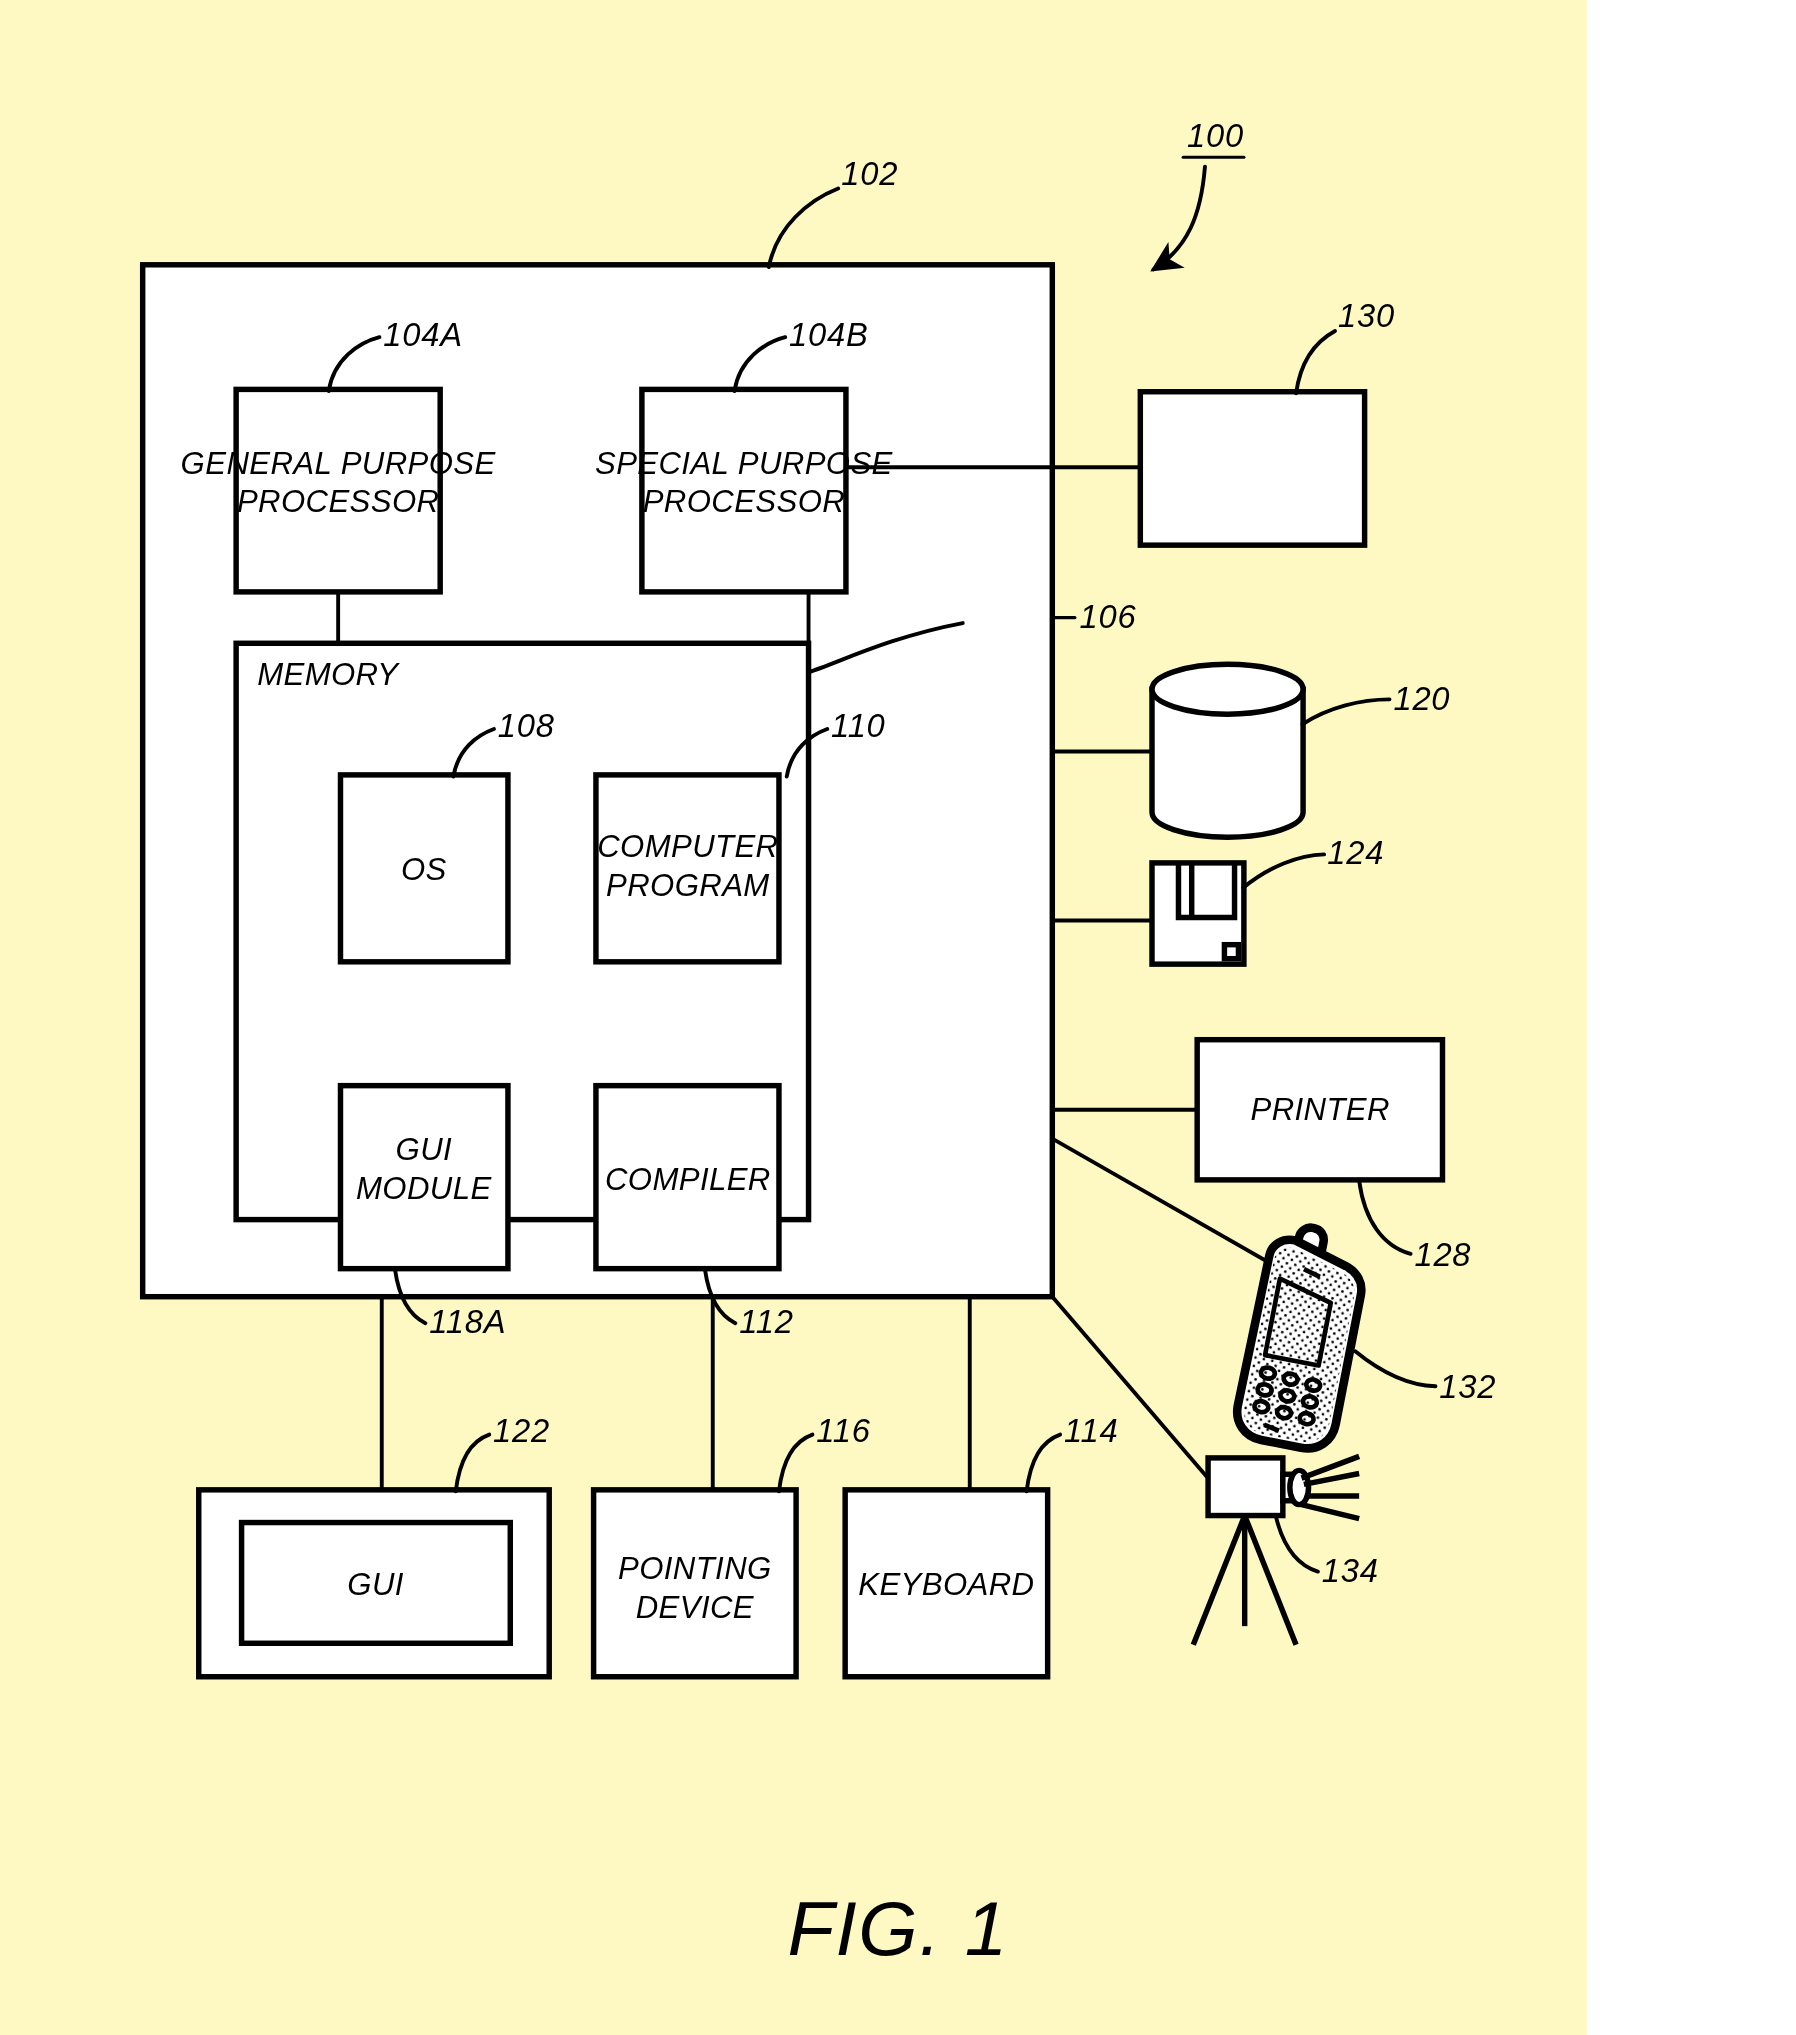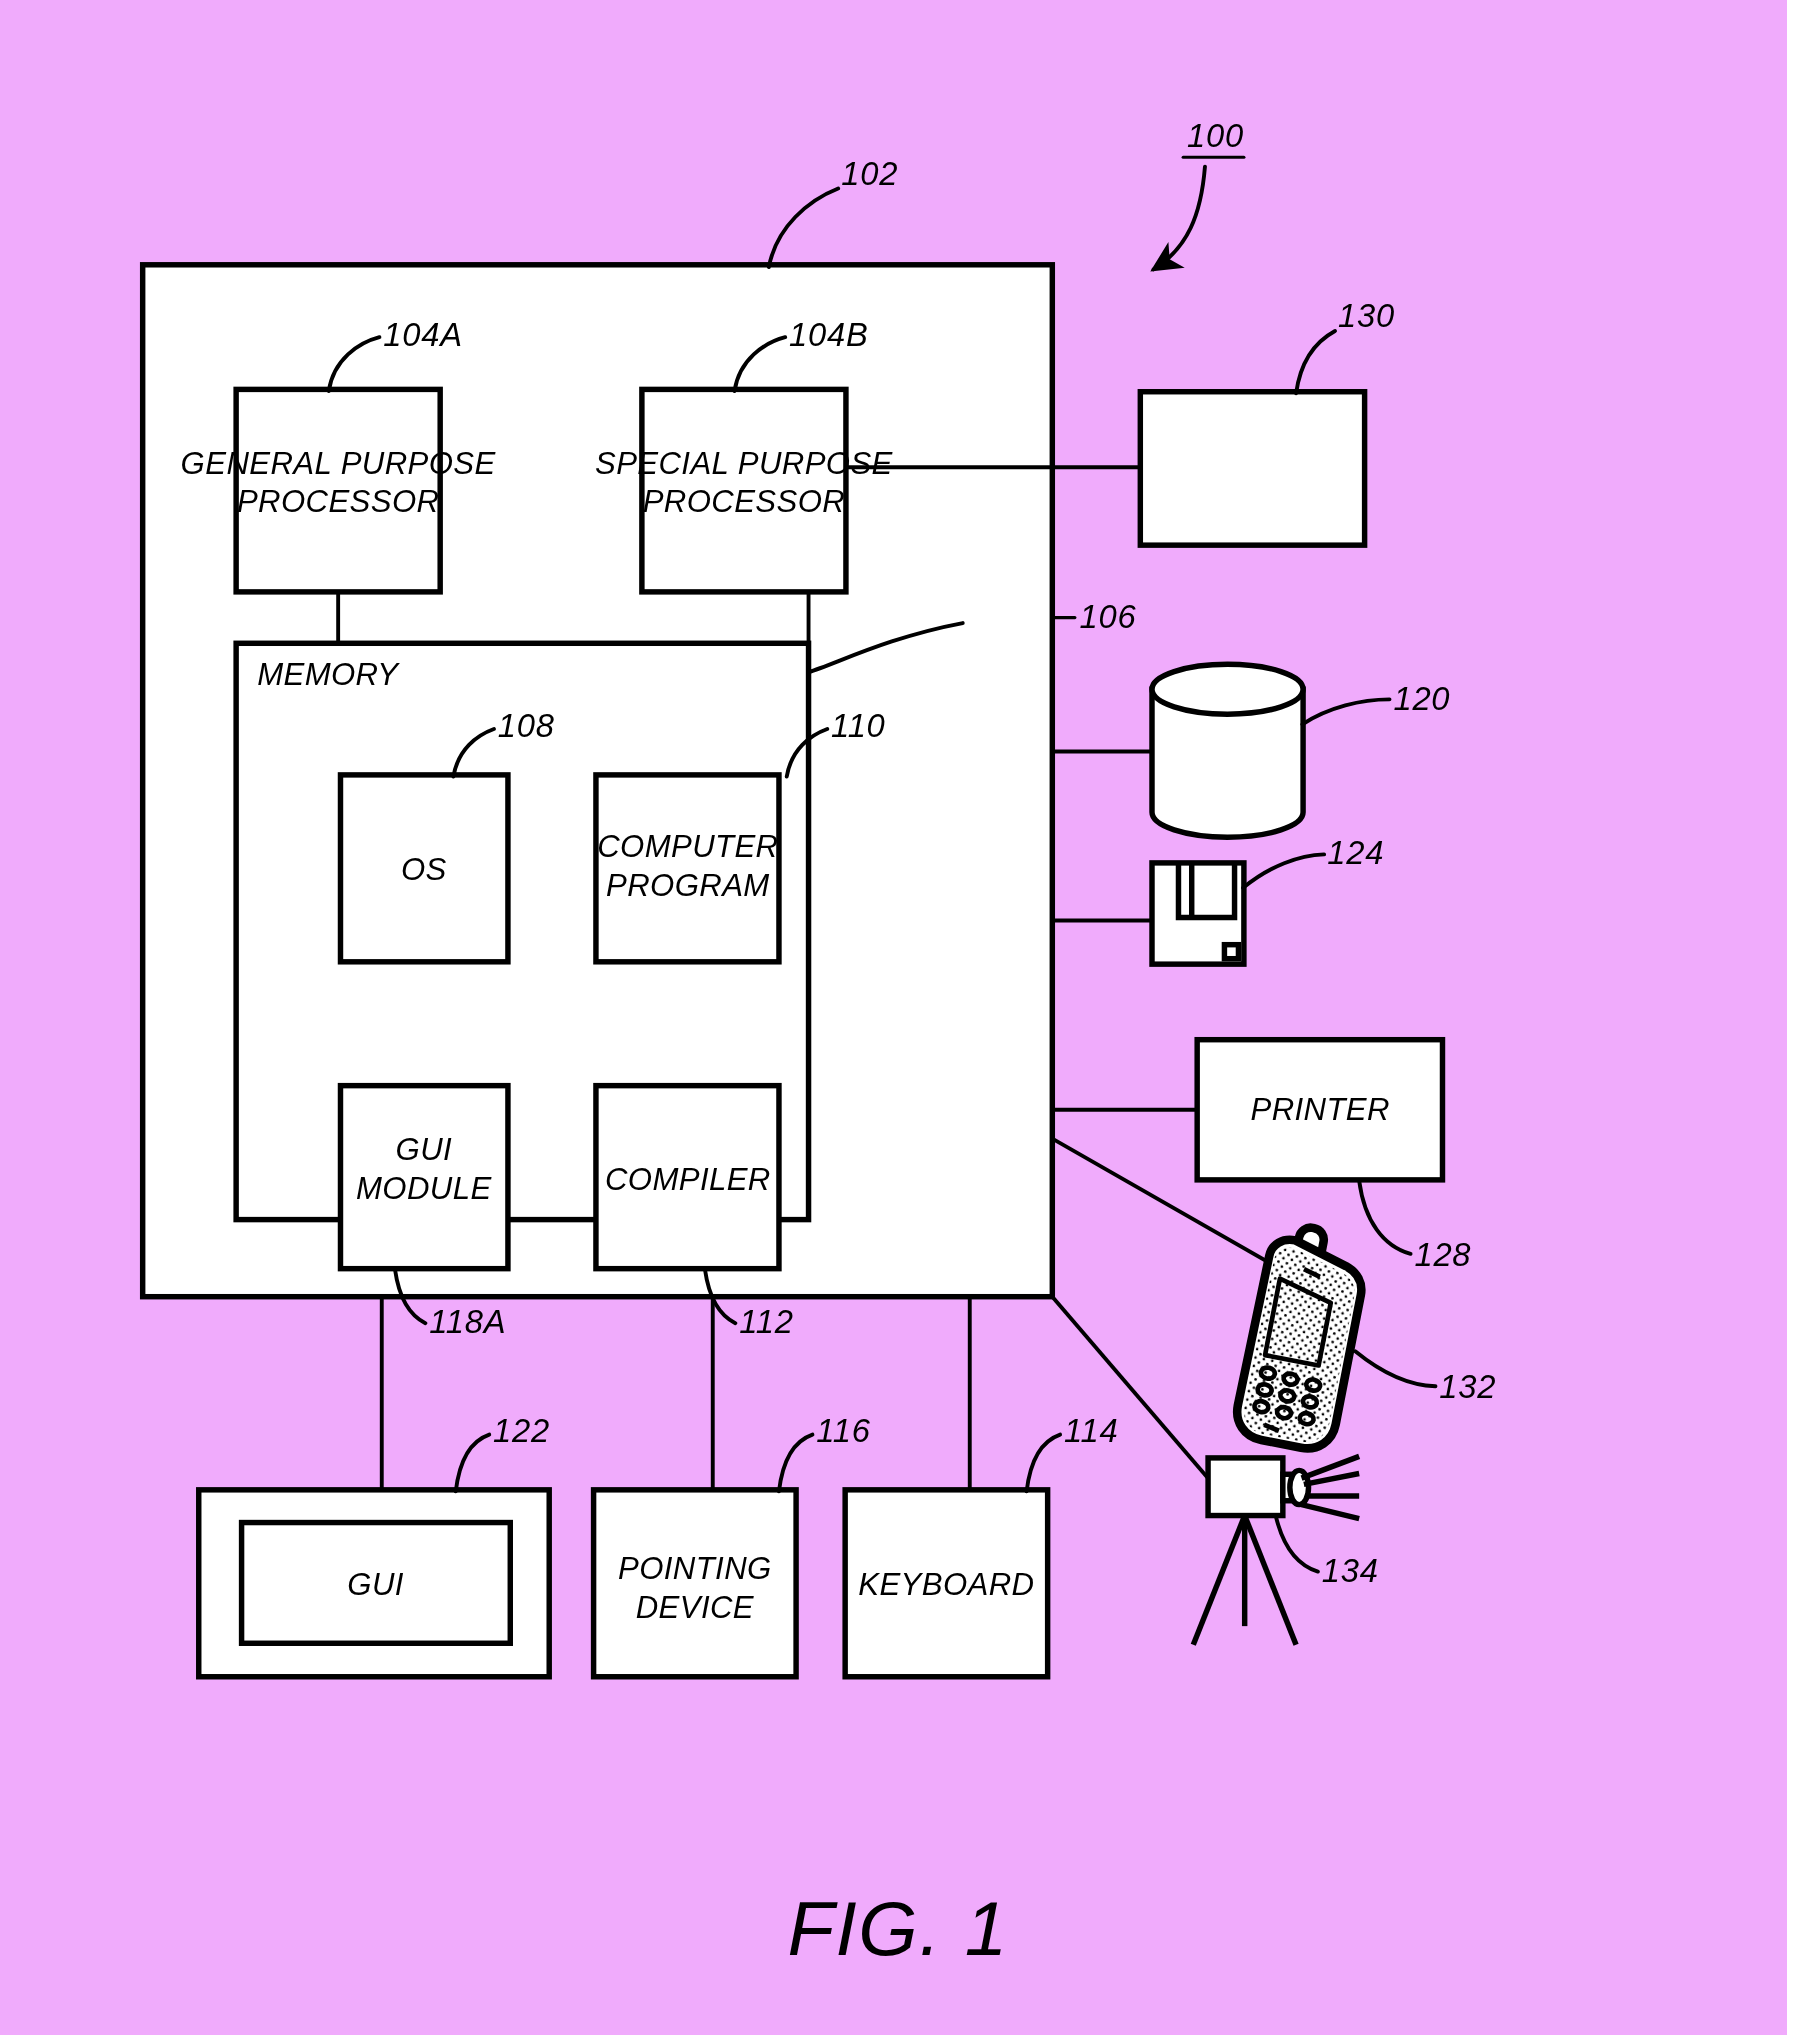--- a/index.html
+++ b/index.html
@@ -9,23 +9,23 @@
     background: #ffffff;
   }
   body {
     width: 1797px;
     height: 2035px;
     font-family: "Liberation Sans", sans-serif;
     overflow: hidden;
   }
   #figure-root {
     position: relative;
-    width: 1787px;
+    width: 1587px;
     height: 2035px;
-    background: #f0abfc;
+    background: #fef9c3;
   }
   svg#figure-svg {
     display: block;
     width: 1797px;
     height: 2035px;
   }
   .box-line {
     fill: none;
     stroke: #000000;
     stroke-width: 7;

